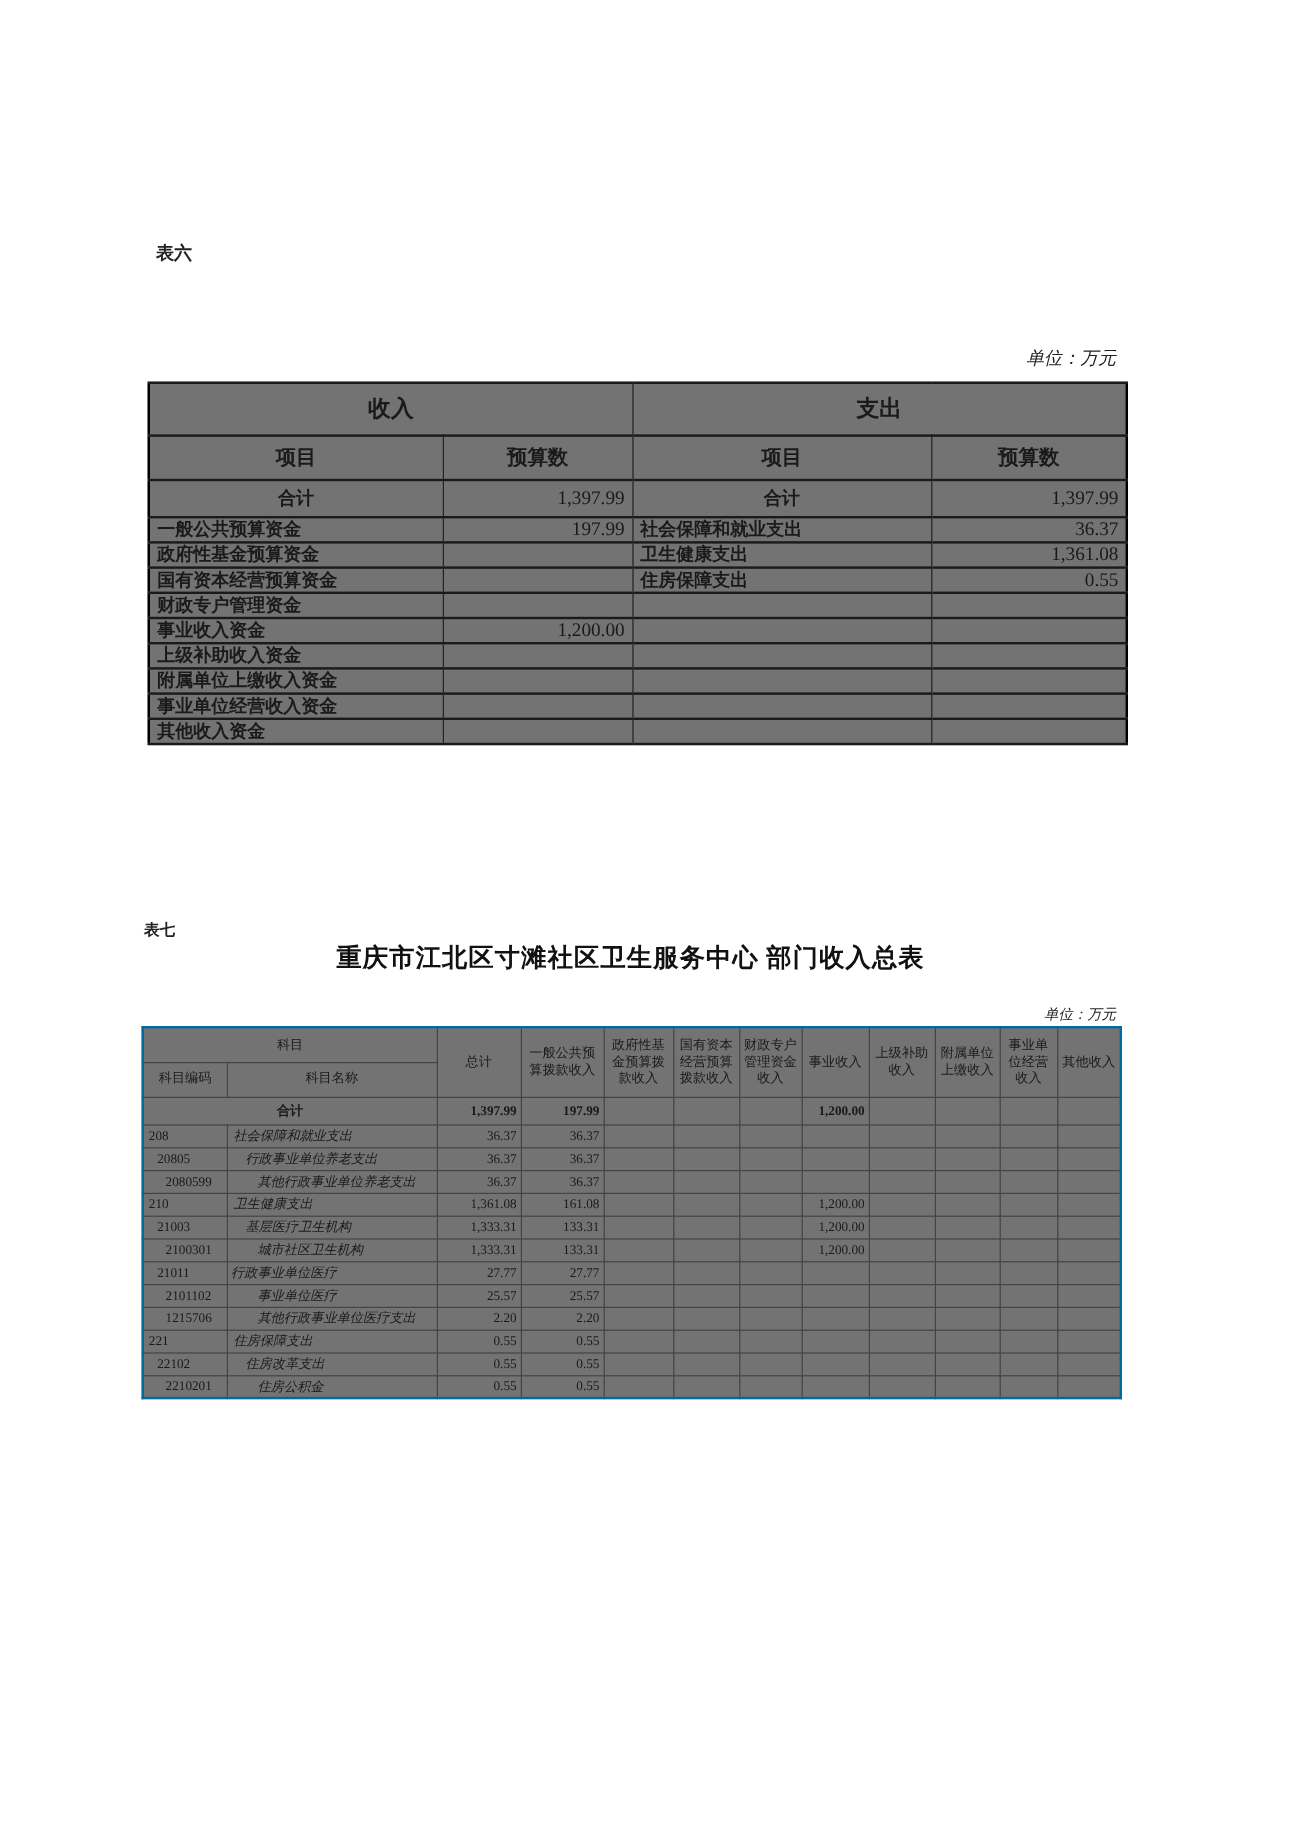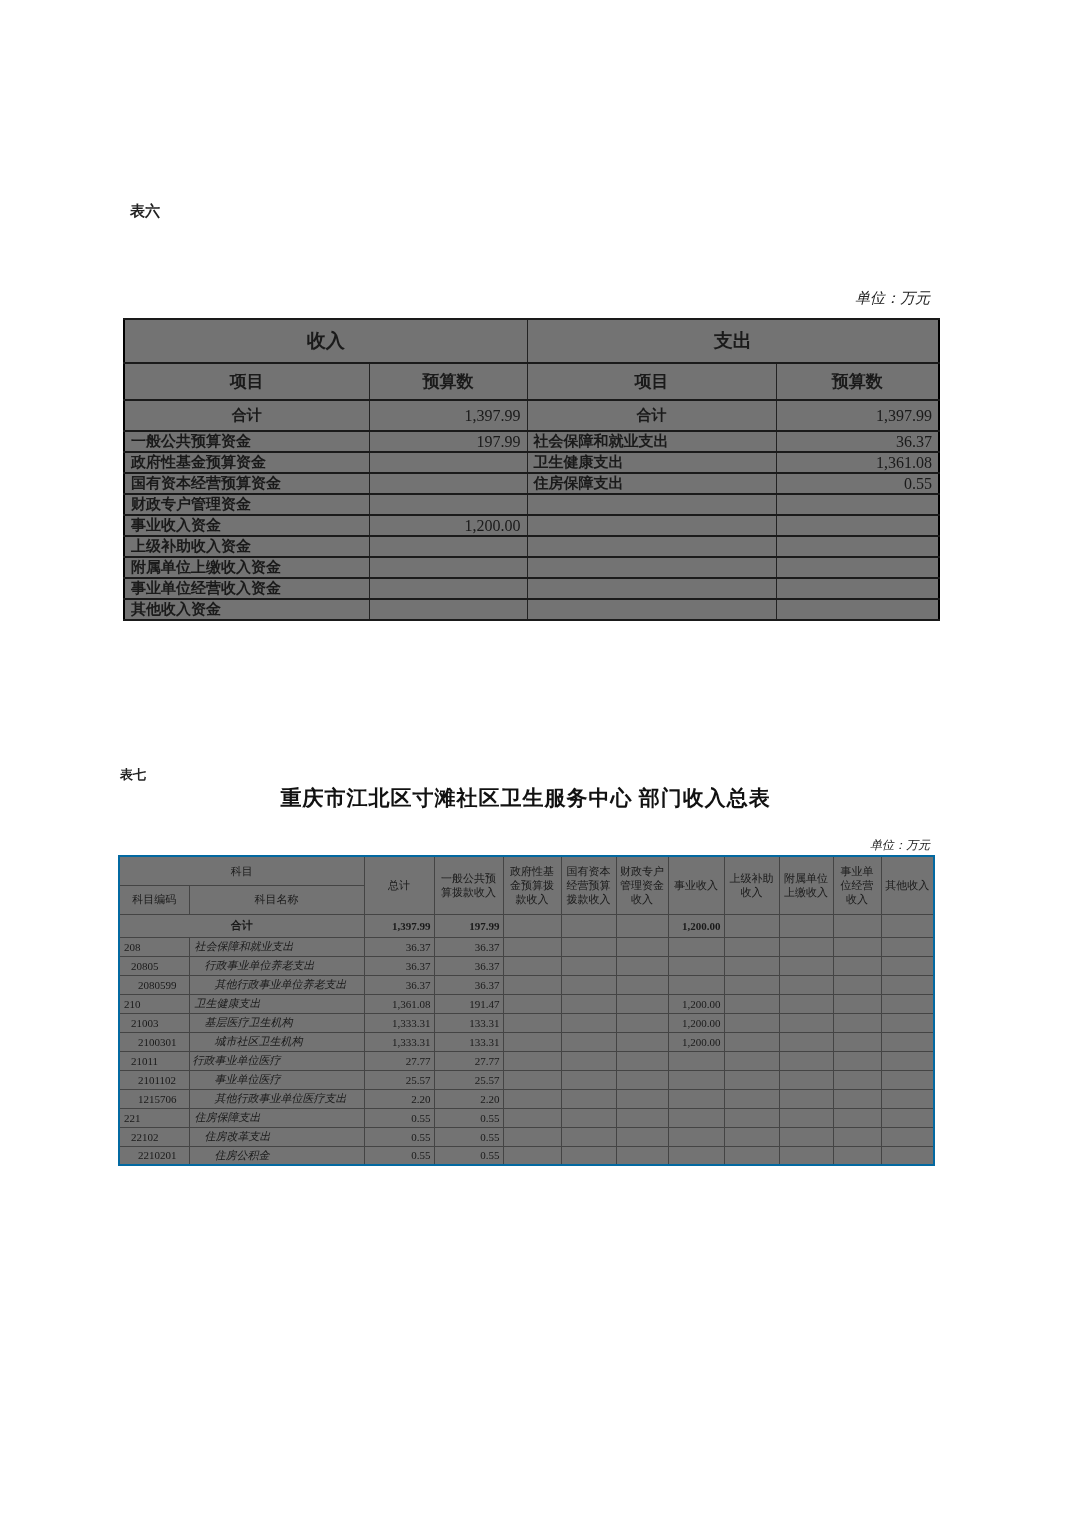--- a/index.html
+++ b/index.html
@@ -247,21 +247,21 @@
           <td class="num"></td>
           <td class="num"></td>
           <td class="num"></td>
           <td class="num"></td>
           <td class="num"></td>
         </tr>
         <tr>
           <td class="code" style="padding-left: 4px;">210</td>
           <td class="sname" style="padding-left: 5px;">卫生健康支出</td>
           <td class="num">1,361.08</td>
-          <td class="num">191.47</td>
+          <td class="num">161.08</td>
           <td class="num"></td>
           <td class="num"></td>
           <td class="num"></td>
           <td class="num">1,200.00</td>
           <td class="num"></td>
           <td class="num"></td>
           <td class="num"></td>
           <td class="num"></td>
         </tr>
         <tr>

